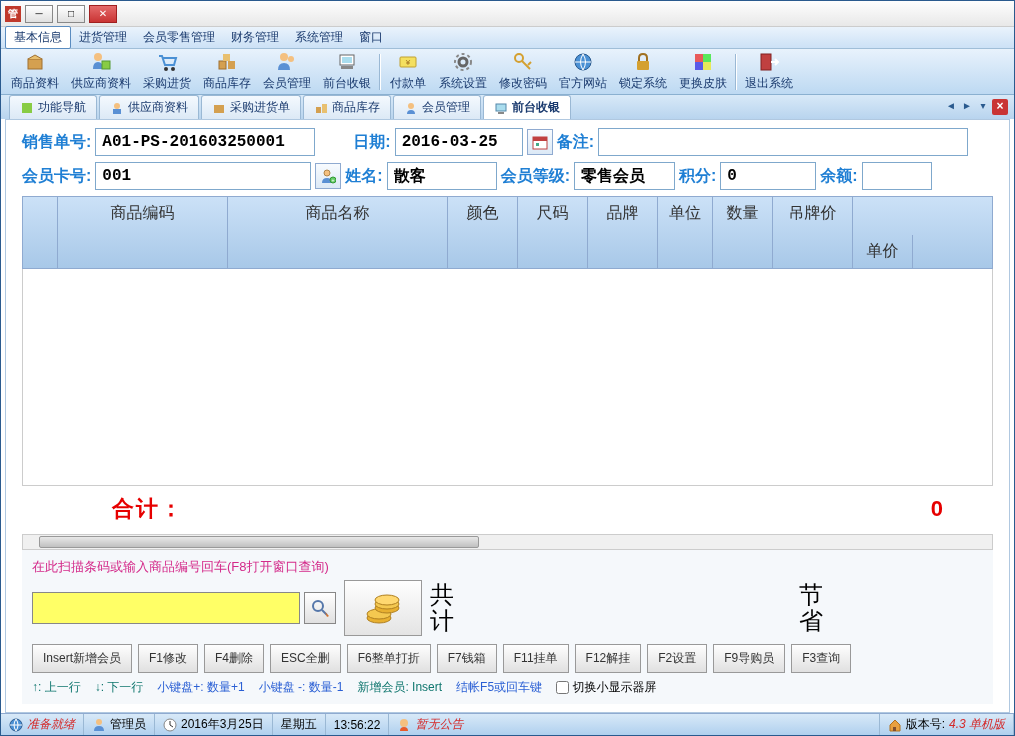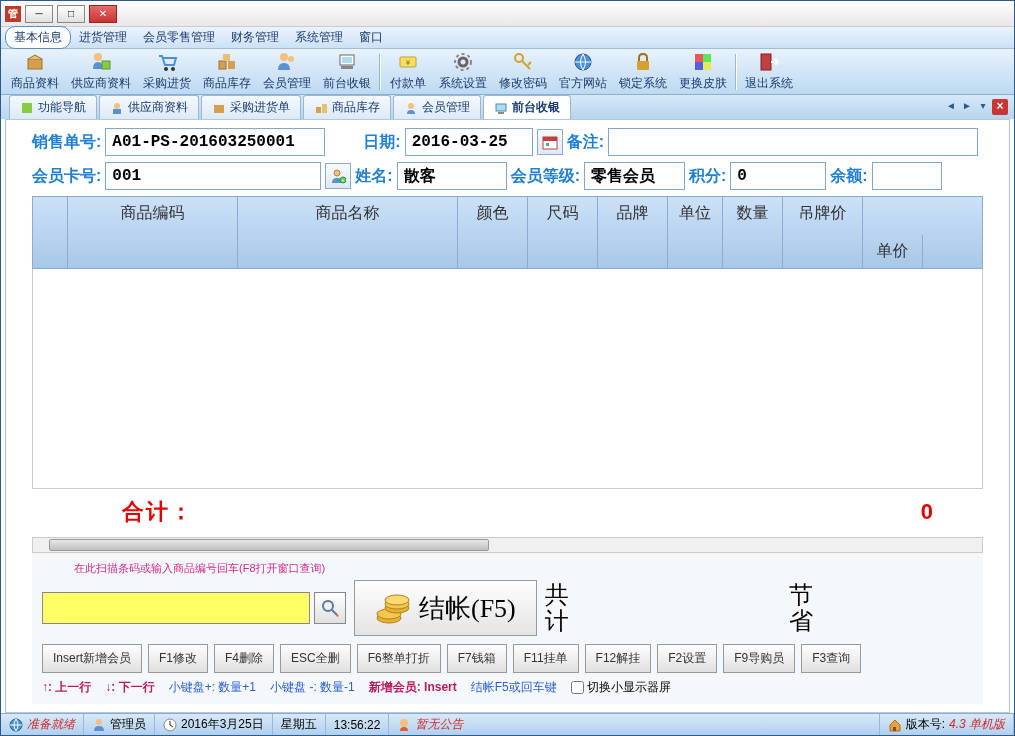--- a/index.html
+++ b/index.html
@@ -9,67 +9,67 @@
 
 .titlebar { height: 26px; background: linear-gradient(#fefefe, #e8e8e8); display: flex; align-items: center; padding: 0 4px; border-bottom: 1px solid #ccc; }
 .titlebar .icon { width: 16px; height: 16px; background: #c0392b; color: #fff; text-align: center; line-height: 16px; font-size: 10px; font-weight: bold; margin-right: 4px; }
 .titlebar .title { flex: 1; color: #444; }
 .win-btns { display: flex; gap: 4px; }
 .win-btn { width: 28px; height: 18px; border: 1px solid #888; background: linear-gradient(#fff, #e0e0e0); text-align: center; line-height: 16px; font-size: 10px; cursor: pointer; }
 .win-btn.close { background: linear-gradient(#e56b6b, #c93434); color: #fff; border-color: #a02020; }
 
 .menubar { height: 22px; background: linear-gradient(#eaf3fc, #cce1f6); display: flex; align-items: center; padding: 0 4px; border-bottom: 1px solid #a0bed8; }
 .menu-item { padding: 2px 8px; color: #1a3a6e; cursor: pointer; }
-.menu-item.active { background: #fff; border: 1px solid #5a8cc0; border-radius: 10px; }
+.menu-item.active { background: #fff; border: 1px solid #5a8cc0; border-radius: 2px; }
 
 .toolbar { height: 46px; background: linear-gradient(#e8f2fc, #bdd9f2); display: flex; align-items: center; padding: 0 4px; border-bottom: 1px solid #8ab0d0; }
 .tool-btn { display: flex; flex-direction: column; align-items: center; padding: 2px 6px; min-width: 50px; cursor: pointer; color: #1a3a6e; }
 .tool-btn .tool-icon { width: 22px; height: 22px; margin-bottom: 2px; }
 .tool-sep { width: 2px; height: 36px; border-left: 1px solid #9ab8d4; border-right: 1px solid #fff; margin: 0 2px; }
 
 .tabbar { height: 24px; background: linear-gradient(#d8e9f8, #b8d4ee); display: flex; align-items: flex-end; padding: 0 8px; position: relative; }
 .doc-tab { display: flex; align-items: center; padding: 3px 10px; margin-right: 2px; background: linear-gradient(#f4f9fe, #dce9f6); border: 1px solid #9ab8d4; border-bottom: none; border-radius: 3px 3px 0 0; color: #1a3a6e; cursor: pointer; margin-top: 41px; }
 .doc-tab.active { background: #fff; font-weight: bold; }
 .doc-tab .tab-icon { width: 14px; height: 14px; margin-right: 4px; }
 .tab-nav { position: absolute; right: 6px; top: 4px; display: flex; gap: 2px; align-items: center; }
 .tab-nav-btn { width: 14px; height: 14px; text-align: center; line-height: 12px; color: #2a5a8e; cursor: pointer; font-size: 10px; }
 .tab-close { width: 16px; height: 16px; background: #c93434; color: #fff; text-align: center; line-height: 14px; font-weight: bold; cursor: pointer; border-radius: 2px; }
 
-.content { flex: 1; background: #fff; padding: 8px 26px; display: flex; flex-direction: column; border: 1px solid #b0c8e0; margin: 0 4px; overflow: hidden; }
+.content { flex: 1; background: #fff; padding: 8px 16px; display: flex; flex-direction: column; border: 1px solid #b0c8e0; margin: 0 4px; overflow: hidden; }
 
 .form-row { display: flex; align-items: center; margin-bottom: 6px; gap: 4px; }
 .form-label { color: #1f7fd4; font-size: 16px; font-weight: bold; white-space: nowrap; }
 .form-input { border: 1px solid #7fa8cc; padding: 4px 6px; font-size: 16px; font-family: "Courier New", monospace; font-weight: bold; background: #fff; }
 .icon-btn-small { width: 26px; height: 26px; border: 1px solid #8faad0; background: linear-gradient(#f8fbfe, #dce9f6); cursor: pointer; display: inline-flex; align-items: center; justify-content: center; }
 
 .grid-header { display: flex; background: linear-gradient(#cbe1f7, #a8c8e8); border: 1px solid #8faad0; }
 .grid-header .col { padding: 6px 4px; text-align: center; font-size: 16px; color: #333; border-right: 1px solid #8faad0; }
 .grid-body { flex: 1; border: 1px solid #ccc; border-top: none; background: #fff; position: relative; overflow: hidden; }
 
 .total-row { display: flex; align-items: center; padding: 8px 50px 8px 90px; font-size: 22px; font-weight: bold; color: #e60000; }
 .total-label { flex: 1; letter-spacing: 2px; }
 .total-value { }
 
 .hscroll { height: 16px; background: #f0f0f0; border: 1px solid #ccc; position: relative; margin-top: 2px; }
 .hscroll-thumb { position: absolute; left: 16px; top: 1px; height: 12px; width: 440px; background: linear-gradient(#e8e8e8, #c0c0c0); border: 1px solid #999; border-radius: 2px; }
 
 .bottom-panel { padding: 8px 10px; background: #f5f8fb; }
-.hint-text { color: #d42a8a; font-size: 11px; margin-bottom: 4px; margin-left: 32px; }
+.hint-text { color: #d42a8a; font-size: 13px; margin-bottom: 4px; }
 .action-row { display: flex; align-items: center; gap: 8px; margin-bottom: 8px; }
 .barcode-input { width: 268px; height: 32px; background: #ffff66; border: 1px solid #888; padding: 0 4px; font-size: 14px; }
 .search-btn { width: 32px; height: 32px; border: 1px solid #888; background: linear-gradient(#fff, #e0e0e0); cursor: pointer; display: flex; align-items: center; justify-content: center; }
 .checkout-btn { height: 56px; padding: 0 20px; border: 1px solid #999; background: linear-gradient(#fefefe, #e4e4e4); display: flex; align-items: center; font-size: 26px; font-family: "SimSun"; cursor: pointer; gap: 8px; }
 .coin-icon { width: 36px; height: 36px; }
 .big-label { font-size: 24px; font-family: "SimSun"; writing-mode: horizontal-tb; line-height: 1.1; }
 
 .fn-buttons { display: flex; flex-wrap: wrap; gap: 6px; margin-bottom: 6px; }
 .fn-btn { padding: 5px 10px; border: 1px solid #999; background: linear-gradient(#fefefe, #e0e0e0); font-size: 12px; cursor: pointer; color: #333; }
 
 .key-hints { display: flex; align-items: center; gap: 14px; font-size: 12px; }
-.key-hints .red { color: #be185d; font-weight: bold; }
+.key-hints .red { color: #0f766e; }
 .key-hints .blue { color: #2a5fd4; }
 .key-hints input[type=checkbox] { vertical-align: middle; }
 
 .statusbar { height: 22px; background: linear-gradient(#d8e9f8, #b0d0ee); display: flex; align-items: center; border-top: 1px solid #8faad0; font-size: 12px; }
 .status-seg { display: flex; align-items: center; padding: 0 8px; border-right: 1px solid #9ab8d4; height: 100%; gap: 4px; }
 .status-icon { width: 14px; height: 14px; }
 .red-text { color: #d42a2a; font-style: italic; }
 
 svg { display: block; }
 </style>
@@ -328,21 +328,20 @@
           </div>
         </div>
         <button class="checkout-btn">
           <svg class="coin-icon" width="36" height="36">
             <ellipse cx="14" cy="28" rx="12" ry="5" fill="#e8b030" stroke="#b08020"></ellipse>
             <ellipse cx="14" cy="24" rx="12" ry="5" fill="#f4c850" stroke="#b08020"></ellipse>
             <ellipse cx="22" cy="18" rx="12" ry="5" fill="#e8b030" stroke="#b08020"></ellipse>
             <ellipse cx="22" cy="14" rx="12" ry="5" fill="#f4c850" stroke="#b08020"></ellipse>
             <ellipse cx="22" cy="10" rx="12" ry="5" fill="#ffd870" stroke="#b08020"></ellipse>
           </svg>
-          <span>结帐(F5)</span>
         </button>
         <div class="big-label">
           <div>共</div>
             <div>计</div>
         </div>
         <div style="flex:1"></div>
         <div class="big-label" style="margin-right:160px">
           <div>节</div>
             <div>省</div>
         </div>

